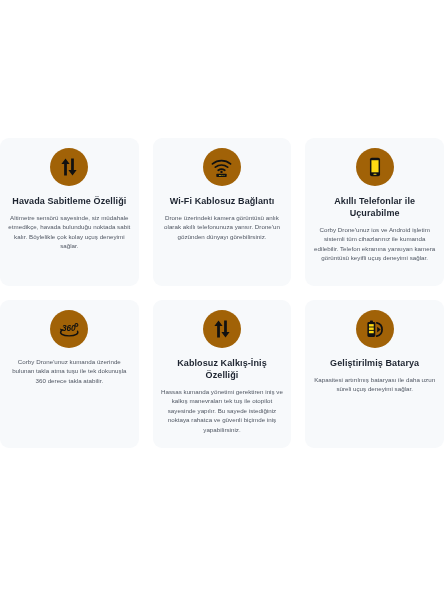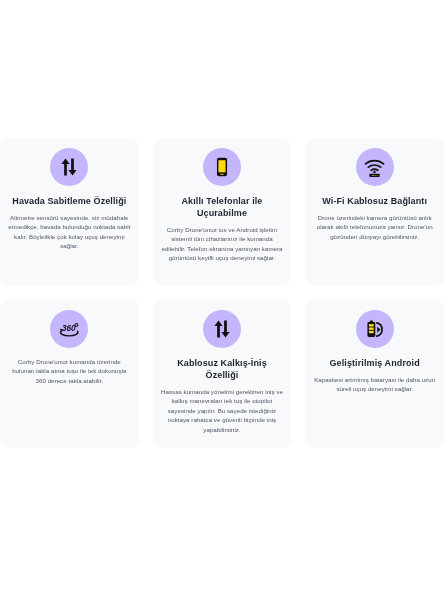--- a/index.html
+++ b/index.html
@@ -38,21 +38,21 @@
     display: flex;
     flex-direction: column;
     align-items: center;
     text-align: center;
   }
   .row-top .feature-card { min-height: 148px; }
   .icon-badge {
     width: 38px;
     height: 38px;
     border-radius: 50%;
-    background: #c4b5fd;
+    background: #a16207;
     display: flex;
     align-items: center;
     justify-content: center;
     margin-bottom: 9px;
     flex: none;
     font-style: italic;
   }
   .icon-badge svg { display: block; }
   .card-title {
     font-size: 9px;
@@ -85,43 +85,43 @@
           <path d="M8.2 21.2 V8.8 H5.2 L9.7 2.6 L14.2 8.8 H11.2 V21.2 Z" fill="#111111" transform="translate(-1.5,0)"></path>
           <path d="M15.8 2.8 V15.2 H18.8 L14.3 21.4 L9.8 15.2 H12.8 V2.8 Z" fill="#111111" transform="translate(1.5,0)"></path>
         </svg>
       </div>
       <div class="card-title">Havada Sabitleme Özelliği</div>
       <div class="card-body">Altimetre sensörü sayesinde, siz müdahale etmedikçe, havada bulunduğu noktada sabit kalır. Böylelikle çok kolay uçuş deneyimi sağlar.</div>
     </div>
 
     <div class="feature-card">
       <div class="icon-badge">
-        <svg width="22" height="22" viewBox="0 0 24 24" aria-hidden="true">
-          <rect x="6.5" y="1.8" width="11" height="20.4" rx="2" fill="#111111"></rect>
-          <rect x="8.1" y="4.6" width="7.8" height="13.2" fill="#fcd913"></rect>
-          <rect x="10.2" y="19.3" width="3.6" height="1.1" rx="0.5" fill="#fcd913"></rect>
-        </svg>
-      </div>
-      <div class="card-title">Akıllı Telefonlar ile Uçurabilme</div>
-      <div class="card-body">Corby Drone'unuz ios ve Android işletim sistemli tüm cihazlarınız ile kumanda edilebilir. Telefon ekranına yansıyan kamera görüntüsü keyifli uçuş deneyimi sağlar.</div>
-    </div>
-
-    <div class="feature-card">
-      <div class="icon-badge">
         <svg width="23" height="23" viewBox="0 0 24 24" aria-hidden="true">
           <path d="M2.6 8.2 A15 15 0 0 1 21.4 8.2" stroke="#111111" stroke-width="1.9" fill="none" stroke-linecap="round"></path>
           <path d="M5.6 11.6 A10.6 10.6 0 0 1 18.4 11.6" stroke="#111111" stroke-width="1.9" fill="none" stroke-linecap="round"></path>
           <path d="M8.6 14.8 A6.2 6.2 0 0 1 15.4 14.8" stroke="#111111" stroke-width="1.9" fill="none" stroke-linecap="round"></path>
           <circle cx="12" cy="16.6" r="1.25" fill="#111111"></circle>
           <rect x="6.6" y="18.4" width="10.8" height="3.6" rx="0.8" fill="#111111"></rect>
           <text x="12" y="21.1" font-size="2.4" font-family="'Liberation Sans', sans-serif" font-weight="bold" fill="#fcd913" text-anchor="middle">WI-FI</text>
         </svg>
       </div>
       <div class="card-title">Wi-Fi Kablosuz Bağlantı</div>
       <div class="card-body">Drone üzerindeki kamera görüntüsü anlık olarak akıllı telefonunuza yansır. Drone'un gözünden dünyayı görebilirsiniz.</div>
+    </div>
+
+    <div class="feature-card">
+      <div class="icon-badge">
+        <svg width="22" height="22" viewBox="0 0 24 24" aria-hidden="true">
+          <rect x="6.5" y="1.8" width="11" height="20.4" rx="2" fill="#111111"></rect>
+          <rect x="8.1" y="4.6" width="7.8" height="13.2" fill="#fcd913"></rect>
+          <rect x="10.2" y="19.3" width="3.6" height="1.1" rx="0.5" fill="#fcd913"></rect>
+        </svg>
+      </div>
+      <div class="card-title">Akıllı Telefonlar ile Uçurabilme</div>
+      <div class="card-body">Corby Drone'unuz ios ve Android işletim sistemli tüm cihazlarınız ile kumanda edilebilir. Telefon ekranına yansıyan kamera görüntüsü keyifli uçuş deneyimi sağlar.</div>
     </div>
 
     <div class="feature-card">
       <div class="icon-badge">
         <svg width="25" height="25" viewBox="0 0 26 26" aria-hidden="true">
           <text x="12.3" y="14.2" font-size="8.6" font-family="'Liberation Sans', sans-serif" font-weight="bold" fill="#111111" text-anchor="middle">360</text>
           <circle cx="20.2" cy="8.2" r="1.5" stroke="#111111" stroke-width="1.1" fill="none"></circle>
           <path d="M4.2 14.6 C2.6 17.0 5.6 19.6 12.6 19.6 C19.6 19.6 22.6 17.2 21.4 14.8" stroke="#111111" stroke-width="1.5" fill="none" stroke-linecap="round"></path>
           <path d="M3.0 12.0 L4.3 15.2 L7.3 13.6 Z" fill="#111111"></path>
         </svg>
@@ -145,18 +145,18 @@
         <svg width="23" height="23" viewBox="0 0 24 24" aria-hidden="true">
           <rect x="4.6" y="4.2" width="8.2" height="15.6" rx="1.5" fill="#111111"></rect>
           <rect x="7.2" y="2.6" width="3.2" height="2.1" rx="0.7" fill="#111111"></rect>
           <rect x="6.2" y="6.4" width="5.0" height="2.5" fill="#fcd913"></rect>
           <rect x="6.2" y="9.9" width="5.0" height="2.5" fill="#fcd913"></rect>
           <rect x="6.2" y="13.4" width="5.0" height="2.5" fill="#fcd913"></rect>
           <path d="M14.4 5.0 A7.2 7.2 0 0 1 14.4 19.0" stroke="#111111" stroke-width="1.8" fill="none" stroke-linecap="round"></path>
           <path d="M14.8 9.0 L18.4 12.0 L14.8 15.0 Z" fill="#111111"></path>
         </svg>
       </div>
-      <div class="card-title">Geliştirilmiş Android</div>
+      <div class="card-title">Geliştirilmiş Batarya</div>
       <div class="card-body">Kapasitesi artırılmış bataryası ile daha uzun süreli uçuş deneyimi sağlar.</div>
     </div>
 
   </div>
 </div>
 
 </body></html>

